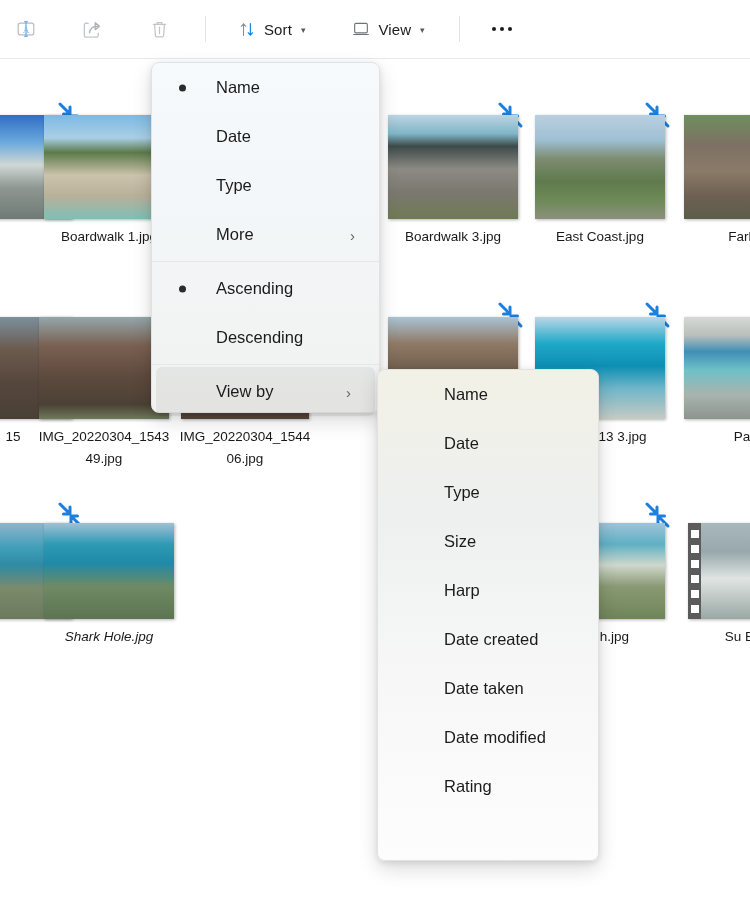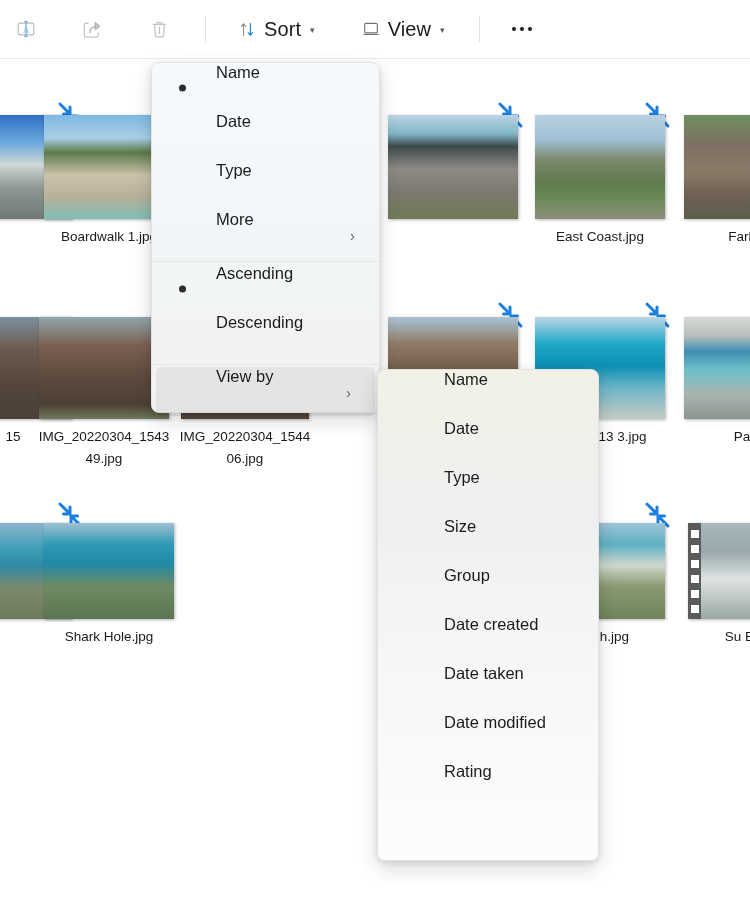--- a/index.html
+++ b/index.html
@@ -23,21 +23,21 @@
   .tb-btn {
     height: 36px; display: flex; align-items: center; gap: 7px;
     padding: 0 10px; border-radius: 5px; cursor: default;
     flex: none;
   }
   .tb-icon-btn {
     width: 40px; height: 36px; display: flex; align-items: center; justify-content: center;
     border-radius: 5px; flex: none;
   }
   .tb-label {
-    font-size: 20px; color: #1b1b1b; letter-spacing: .1px;
+    font-size: 15px; color: #1b1b1b; letter-spacing: .1px;
     white-space: nowrap;
     text-align: right;
   }
   .chev {
     font-size: 9px; color: #5a5a5a; margin-left: 2px; line-height: 1;
     transform: translateY(1px);
   }
   .toolbar-divider {
     position: absolute; left: 0; top: 58px; width: 750px; height: 1px;
     background: #e6eaea;
@@ -88,21 +88,21 @@
   #sort-menu {
     left: 151px; top: 62px; width: 229px; height: 351px;
     background: linear-gradient(180deg,#f7fafc 0%, #f3f6f8 45%, #f1f2f0 100%);
   }
   #groupby-menu {
     left: 377px; top: 369px; width: 222px; height: 492px;
     background: linear-gradient(180deg,#f2f1e6 0%, #eef0f0 30%, #f7f7f7 62%, #fdfdfd 100%);
   }
   .mi {
     position: relative; height: 49px;
-    display: flex; align-items: flex-start;
+    display: flex; align-items: center;
     font-size: 16.5px; color: #1b1b1b;
     padding-left: 64px; 
     cursor: default;
   }
   #groupby-menu .mi { height: 49px; padding-left: 66px; }
   .mi .radio {
     position: absolute; left: 27px; top: 50%; transform: translateY(-50%);
     width: 7px; height: 7px; border-radius: 50%; background: #2b2b2b;
   }
   .mi .arrow {
@@ -226,20 +226,21 @@
       <div class="cell" style="left: 378px; top: 48px;">
         <div class="thumb-wrap">
           <svg class="sel-arrows" viewBox="0 0 34 32">
             <path d="M9 4 L19 14 M19 14 L19 7 M19 14 L12.5 14" stroke="#1a7fe0" stroke-width="3" fill="none" stroke-linecap="round"></path>
             <path d="M30 26 L20 16 M20 16 L20 23 M20 16 L26.5 16" stroke="#1a7fe0" stroke-width="3" fill="none" stroke-linecap="round"></path>
           </svg>
           <div class="thumb" style="width: 130px; height: 104px; overflow: visible;">
             <div class="ph" style="background: linear-gradient(rgb(188, 212, 226) 0%, rgb(127, 182, 200) 18%, rgb(61, 74, 74) 30%, rgb(141, 138, 131) 52%, rgb(123, 120, 112) 74%, rgb(111, 122, 85) 100%);"></div>
           </div>
         </div>
+        <div class="filename">Boardwalk 3.jpg</div>
       </div>
       <div class="cell" style="left: 525px; top: 48px;">
         <div class="thumb-wrap">
           <svg class="sel-arrows" viewBox="0 0 34 32">
             <path d="M9 4 L19 14 M19 14 L19 7 M19 14 L12.5 14" stroke="#1a7fe0" stroke-width="3" fill="none" stroke-linecap="round"></path>
             <path d="M30 26 L20 16 M20 16 L20 23 M20 16 L26.5 16" stroke="#1a7fe0" stroke-width="3" fill="none" stroke-linecap="round"></path>
           </svg>
           <div class="thumb" style="width: 130px; height: 104px; overflow: visible;">
             <div class="ph" style="background: linear-gradient(rgb(185, 207, 224) 0%, rgb(159, 192, 212) 24%, rgb(125, 140, 114) 42%, rgb(95, 122, 76) 64%, rgb(110, 138, 88) 82%, rgb(140, 143, 124) 100%);"></div>
           </div>
@@ -315,21 +316,21 @@
           <svg class="sel-arrows" viewBox="0 0 34 32">
             <path d="M9 4 L19 14 M19 14 L19 7 M19 14 L12.5 14" stroke="#1a7fe0" stroke-width="3" fill="none" stroke-linecap="round"></path>
             <path d="M30 26 L20 16 M20 16 L20 23 M20 16 L26.5 16" stroke="#1a7fe0" stroke-width="3" fill="none" stroke-linecap="round"></path>
           </svg>
           <div class="thumb" style="width: 118px; height: 96px; overflow: visible;">
             <div class="ph" style="background: linear-gradient(rgb(143, 180, 204) 0%, rgb(63, 159, 184) 26%, rgb(47, 138, 164) 44%, rgb(124, 138, 108) 68%, rgb(107, 122, 92) 100%);"></div>
           </div>
         </div>
         <div class="filename"></div>
       </div>
-      <div class="cell" style="left: 34px; top: 448px;">
+      <div class="cell" style="left: 34px; top: 448px; font-style: italic;">
         <div class="thumb-wrap">
           <div class="thumb" style="width: 130px; height: 96px;">
             <div class="ph" style="background: linear-gradient(rgb(159, 192, 212) 0%, rgb(47, 154, 180) 22%, rgb(31, 138, 168) 42%, rgb(111, 138, 100) 66%, rgb(92, 116, 82) 100%);"></div>
           </div>
         </div>
         <div class="filename">Shark Hole.jpg</div>
       </div>
       <div class="cell" style="left: 378px; top: 448px;">
         <div class="thumb-wrap">
           <div class="thumb" style="width: 118px; height: 96px;">
@@ -421,21 +422,21 @@
       <div class="mi">
         <span>Date</span>
       </div>
       <div class="mi">
         <span>Type</span>
       </div>
       <div class="mi">
         <span>Size</span>
       </div>
       <div class="mi">
-        <span>Group</span>
+        <span>Harp</span>
       </div>
       <div class="mi">
         <span>Date created</span>
       </div>
       <div class="mi">
         <span>Date taken</span>
       </div>
       <div class="mi">
         <span>Date modified</span>
       </div>

